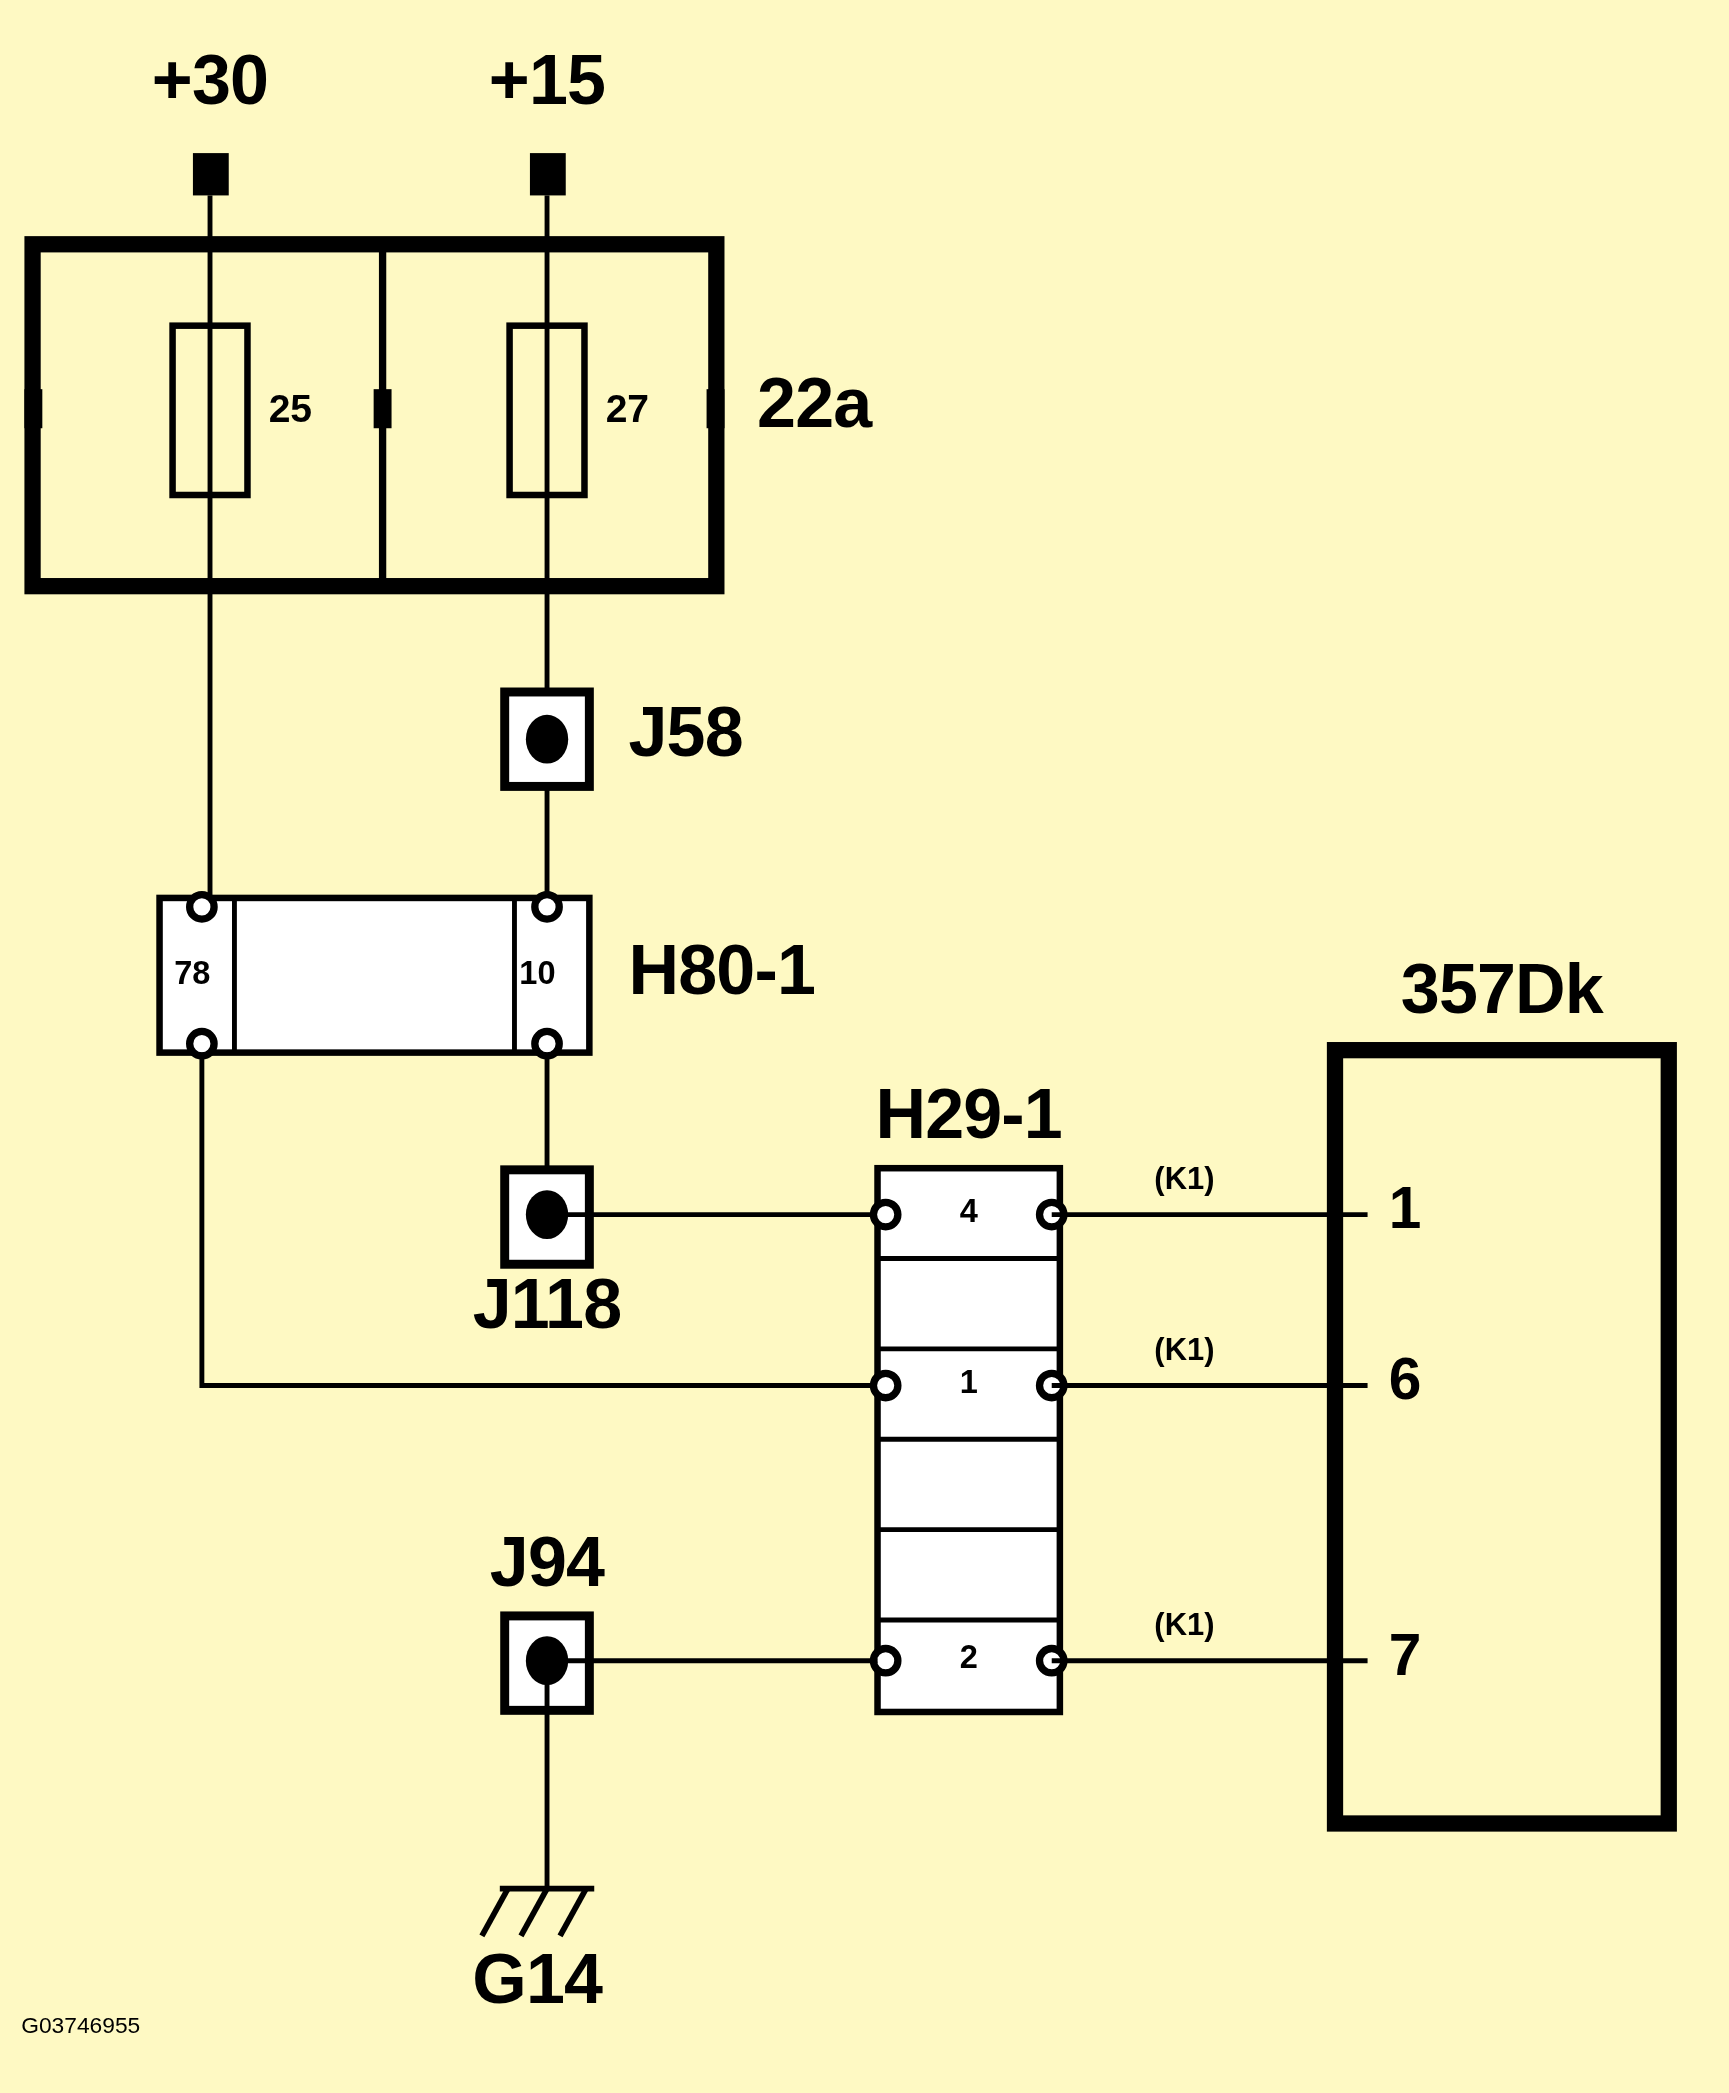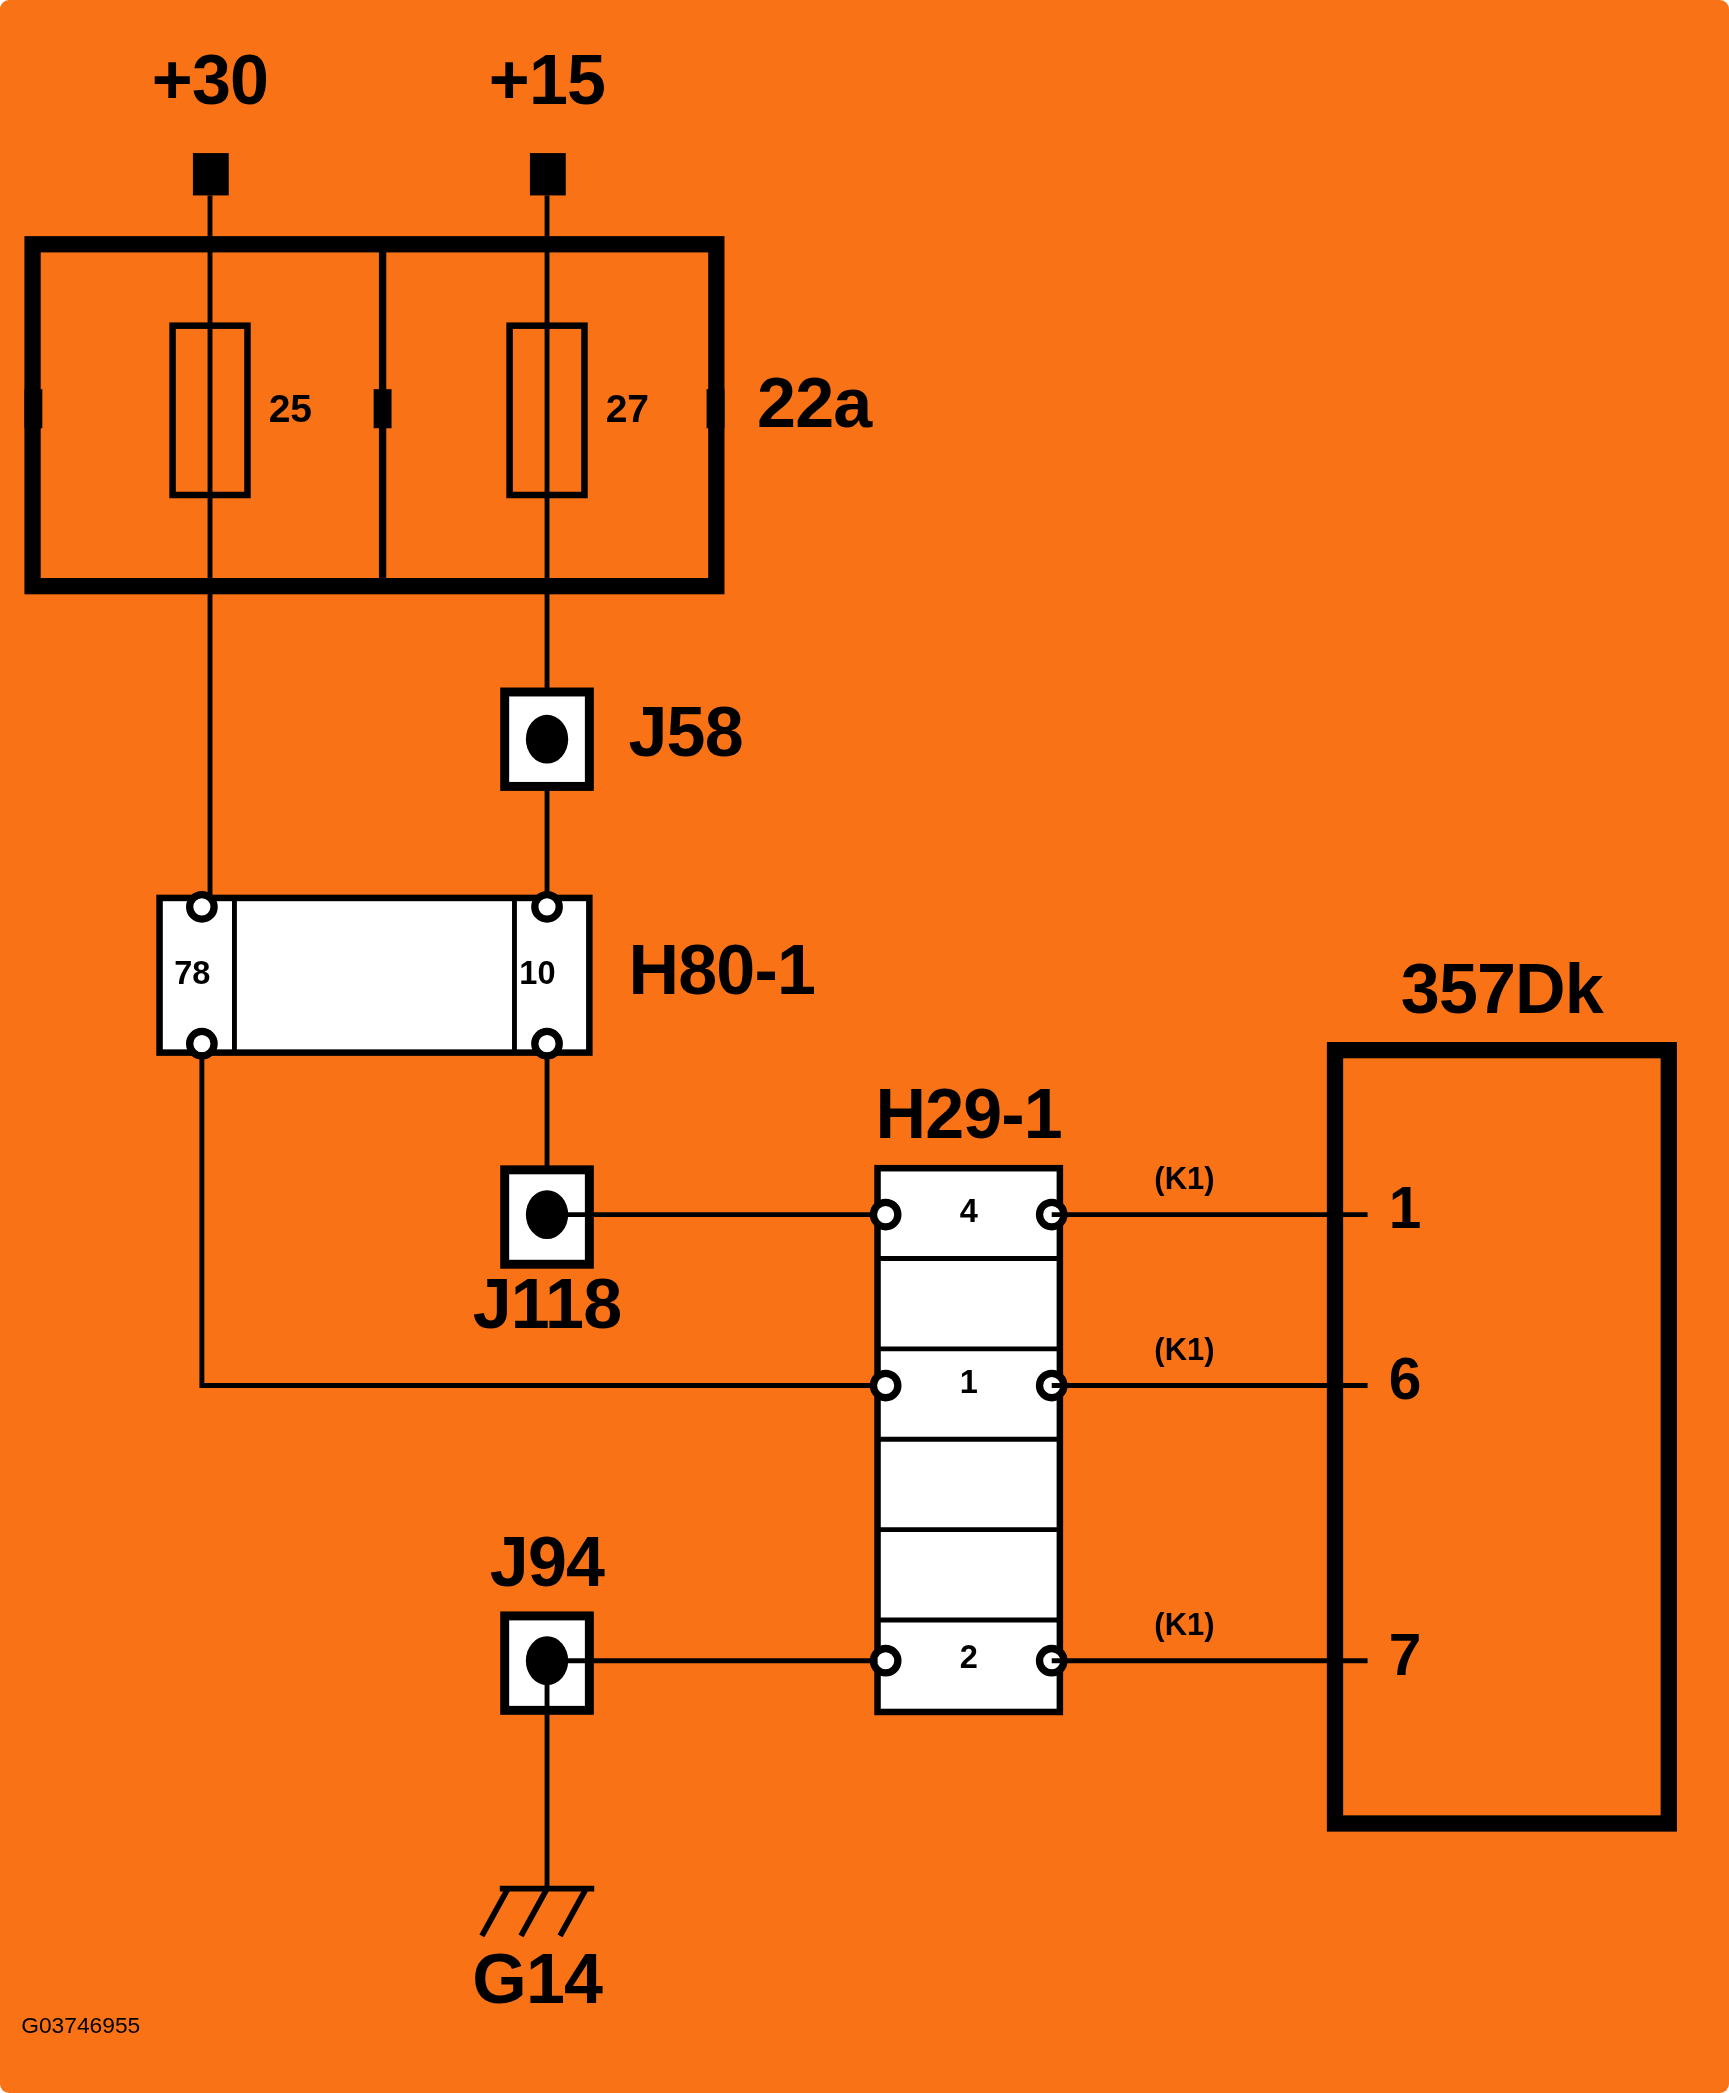--- a/index.html
+++ b/index.html
@@ -10,22 +10,21 @@
   body {
     width: 1729px;
     height: 2093px;
     font-family: "Liberation Sans", sans-serif;
     overflow: hidden;
   }
   #diagram-root {
     position: relative;
     width: 1729px;
     height: 2093px;
-    background: #f97316;
-    border-radius: 9px;
+    background: #fef9c3;
   }
   svg#wiring-svg {
     position: absolute;
     top: 0;
     left: 0;
     width: 1729px;
     height: 2093px;
     display: block;
   }
   .lbl {

